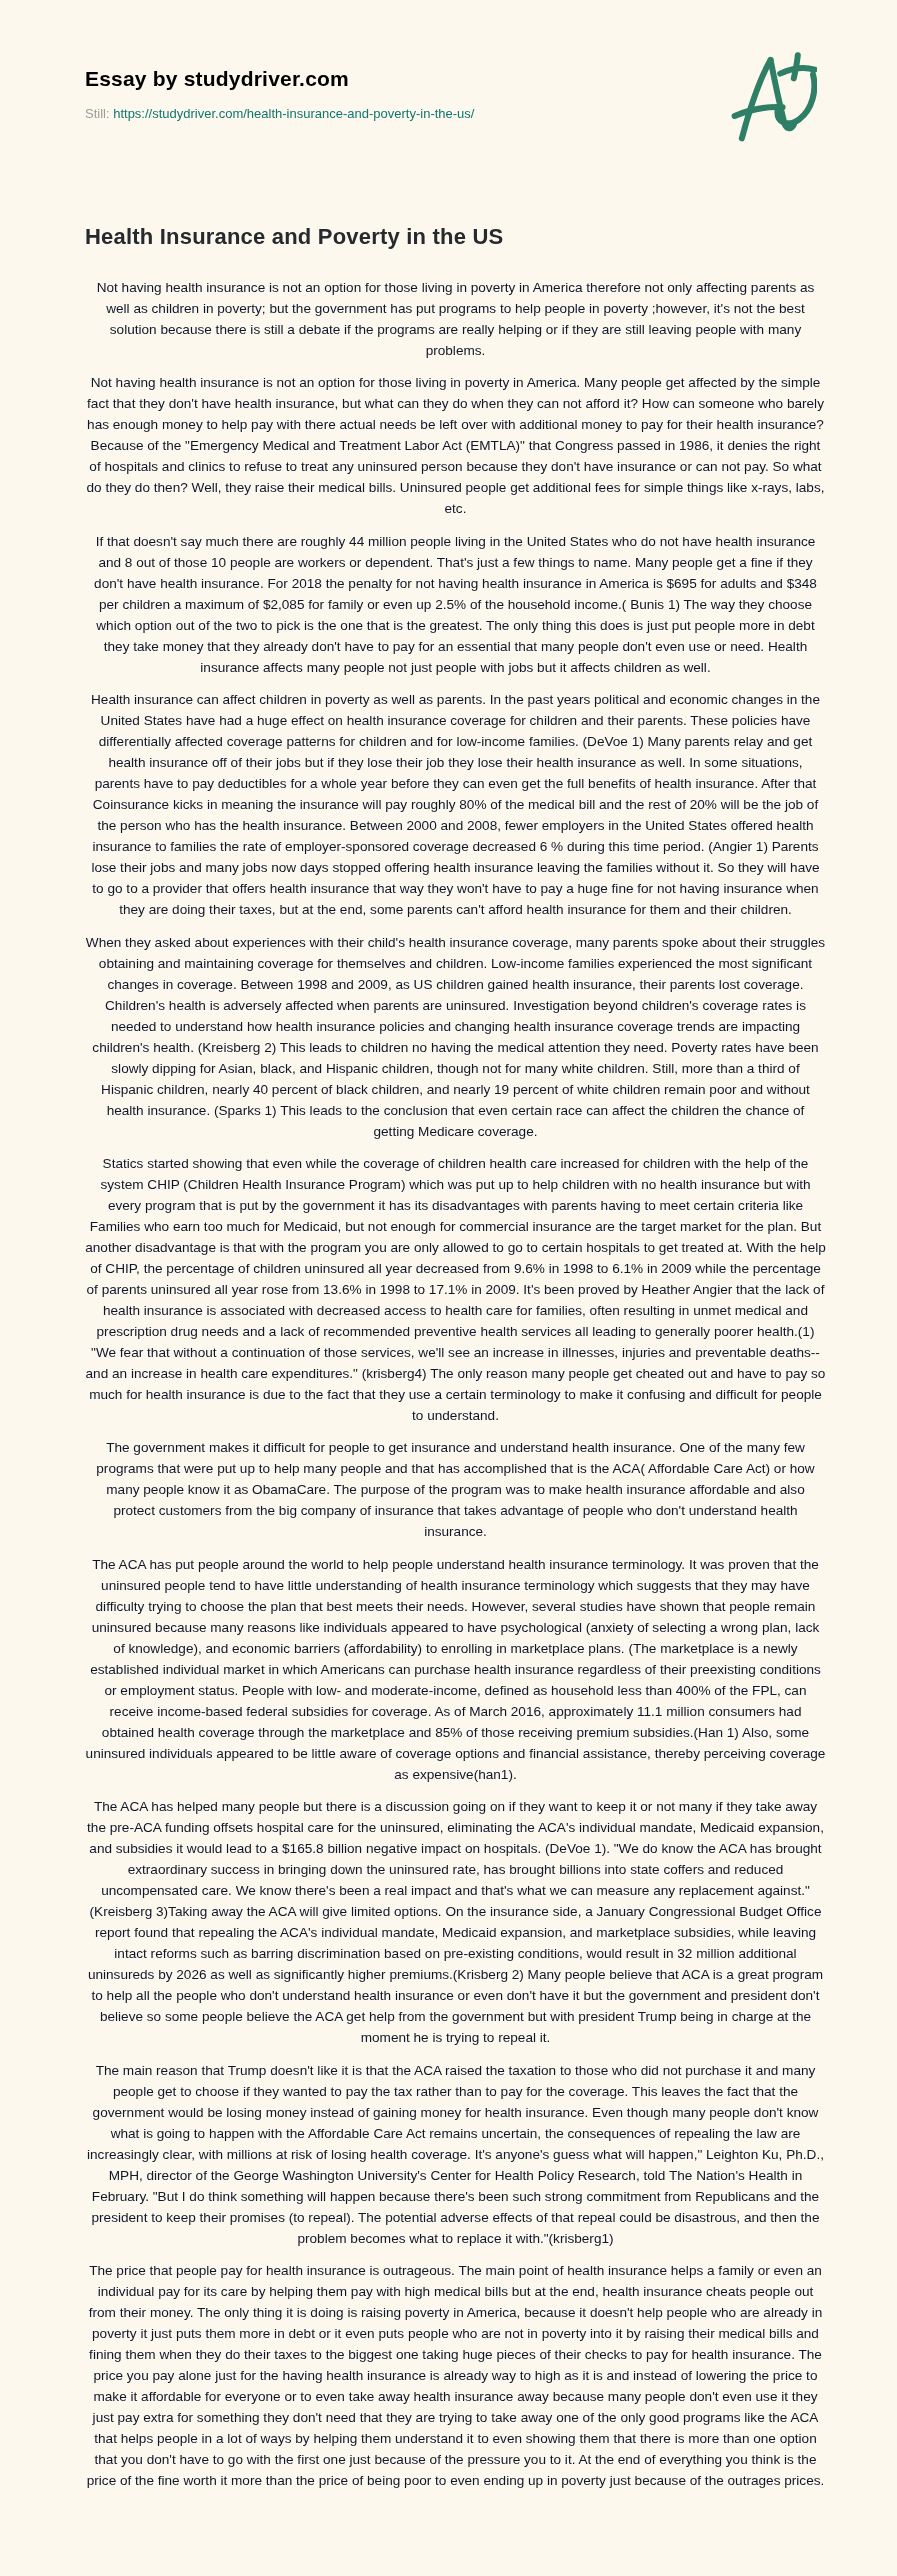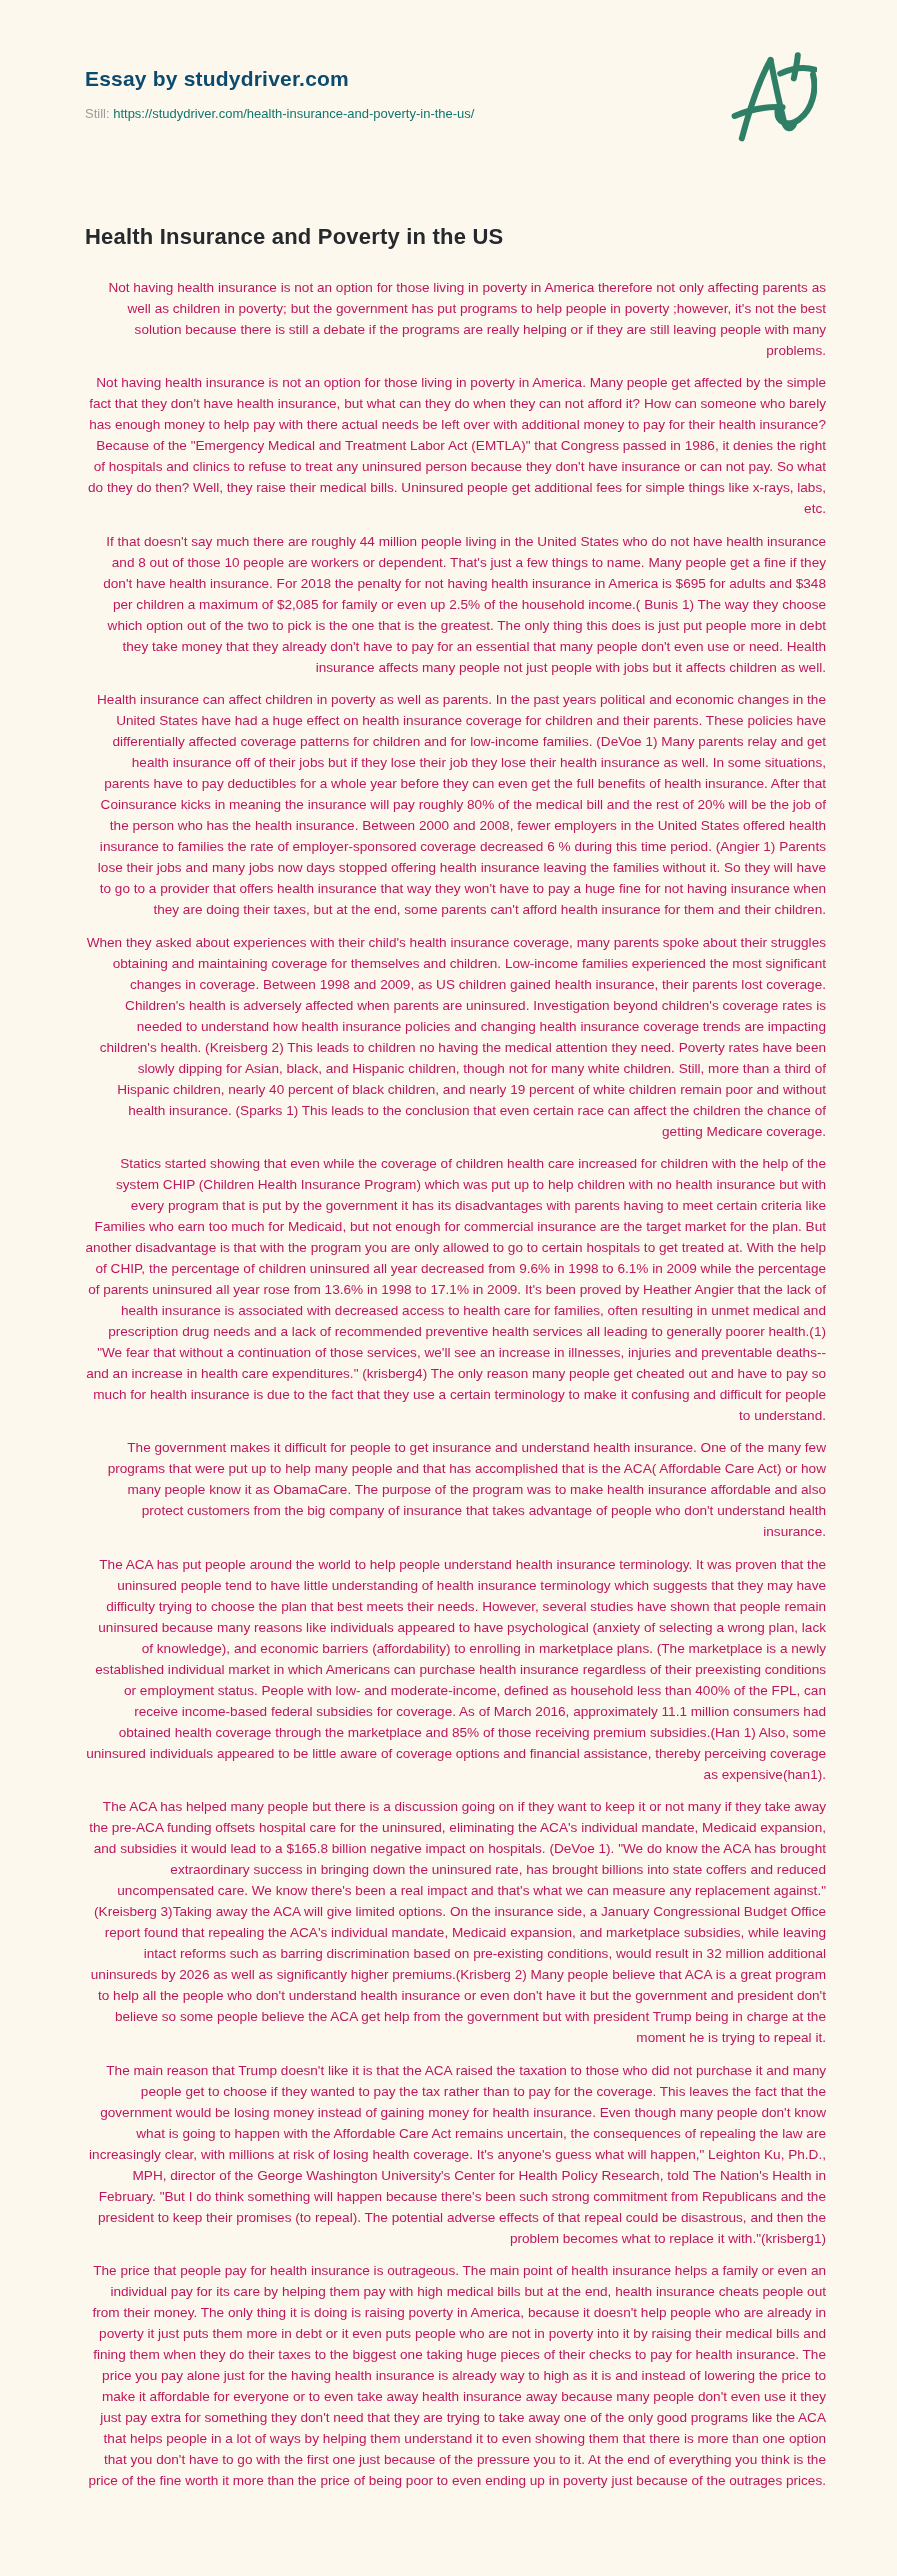--- a/index.html
+++ b/index.html
@@ -18,21 +18,21 @@
     box-sizing: border-box;
     width: 898px;
     min-height: 2576px;
     padding: 67px 72px 17.5px 85px;
     background: #fdf8ee;
   }
   .site-heading {
     margin: 0;
     font-size: 21px;
     font-weight: 700;
-    color: #0c4a6e;
+    color: #000000;
     letter-spacing: 0.2px;
   }
   .source-line {
     margin: 15px 0 0 0;
     font-size: 13px;
     color: #9b9b99;
   }
   .source-line a {
     color: #0f766e;
     text-decoration: none;
@@ -51,22 +51,22 @@
     color: #26292d;
     letter-spacing: 0.2px;
   }
   .content {
     margin-top: 27px;
   }
   .content p {
     margin: 0 0 11.4px 0;
     font-size: 13.6px;
     line-height: 21px;
-    color: #be185d;
-    text-align: right;
+    color: #0f172a;
+    text-align: center;
   }
 </style>
 </head>
 <body>
 
 <div class="page">
 
   <div>
     <h1 class="site-heading">Essay by studydriver.com</h1>
 

